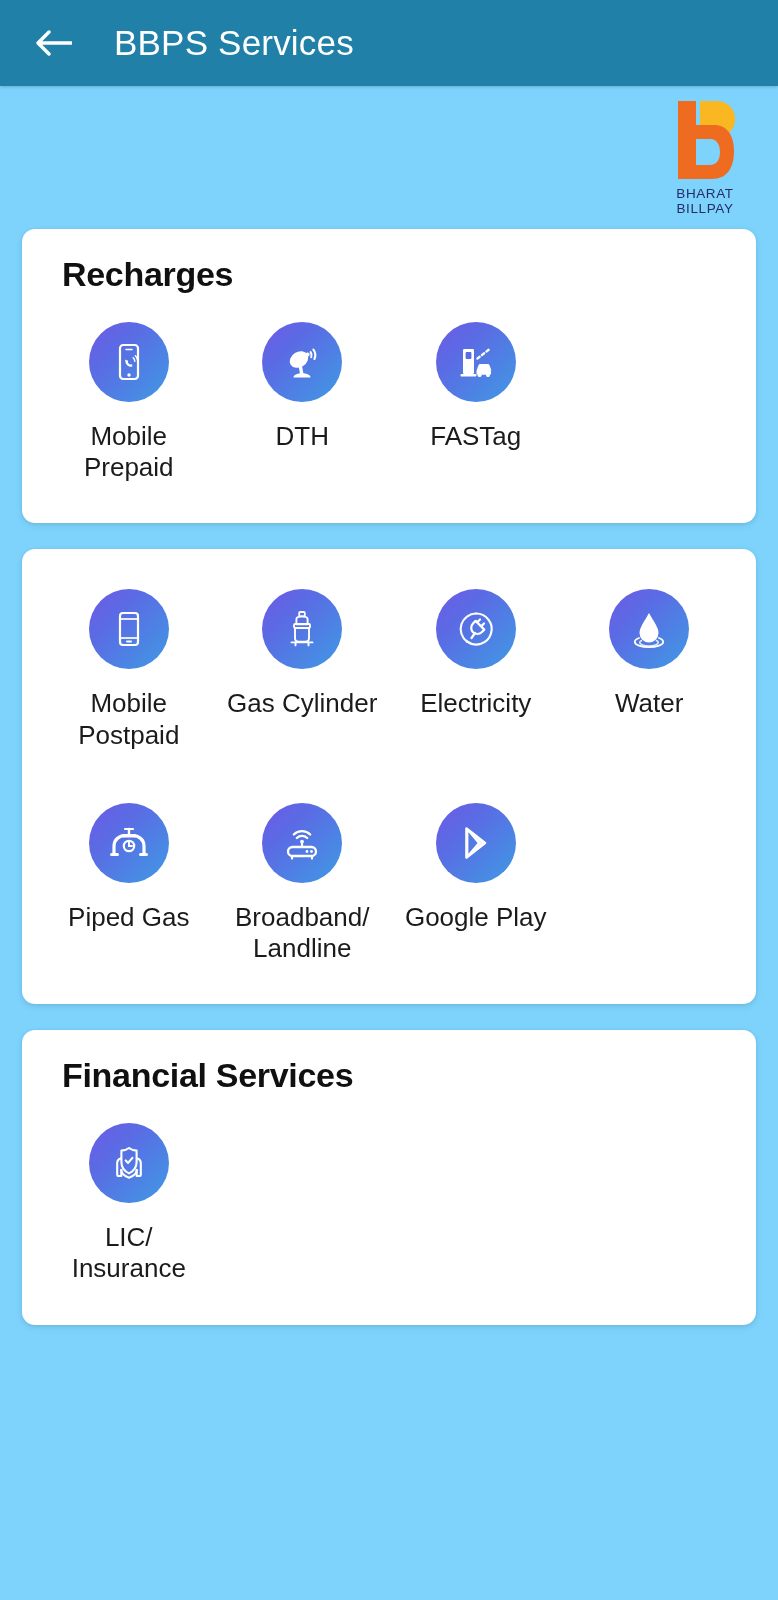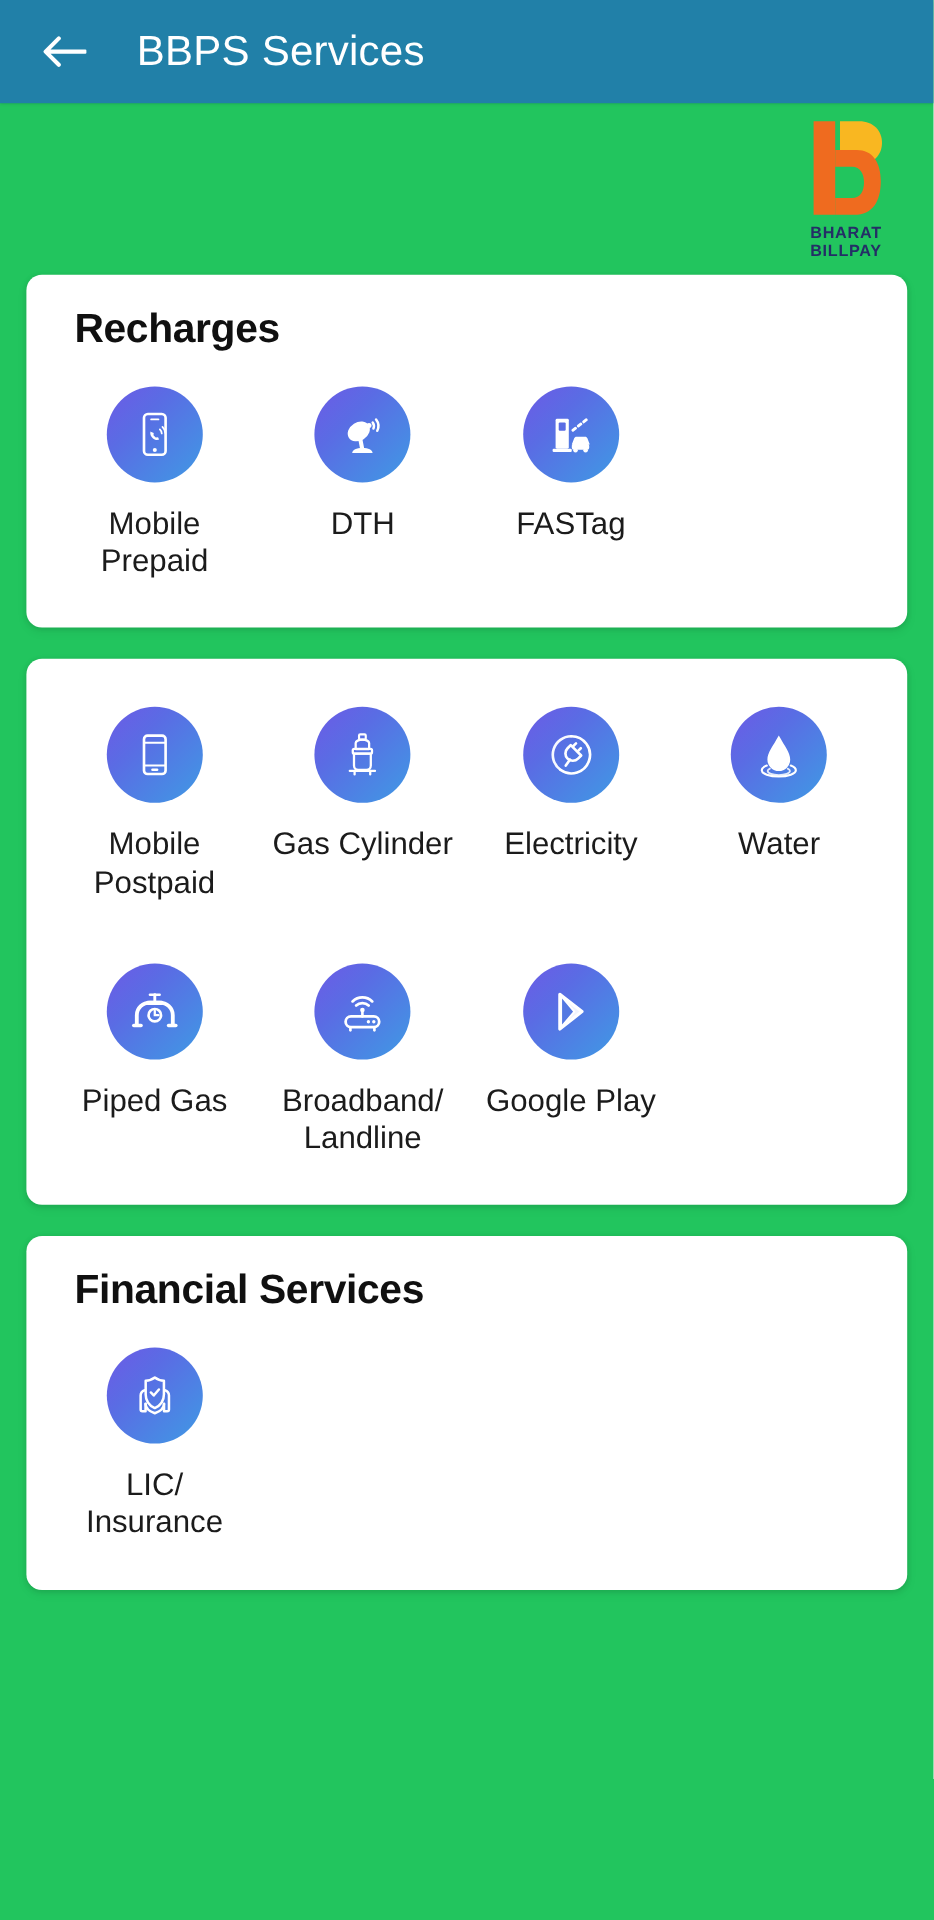--- a/index.html
+++ b/index.html
@@ -2,21 +2,21 @@
 <html><head>
 <meta charset="utf-8">
 <style>
   * { margin:0; padding:0; box-sizing:border-box; }
   html, body {
     width:778px; height:1600px;
     background:#f7f7f8;
     font-family:"Liberation Sans", sans-serif;
     overflow:hidden;
   }
-  .page { position:relative; width:778px; height:1600px; background:#22c55e; }
+  .page { position:relative; width:778px; height:1600px; background:#7dd3fc; }
 
   
   .appbar {
     height:86px; width:100%;
     background:#2180a8;
     display:flex; align-items:center;
     padding-left:30px;
     box-shadow:0 1px 3px rgba(0,0,0,0.18);
   }
   .back-btn {
@@ -39,21 +39,21 @@
     height:143px;
     display:flex; align-items:center; justify-content:flex-end;
     padding-right:42px;
   }
   .logo { display:flex; flex-direction:column; align-items:center; }
   .logo-mark { position:relative; width:62px; height:82px; }
   .logo-text {
     margin-top:5px;
     color:#242e66;
     font-size:13.5px;
-    font-weight:bold;
+    font-weight:normal;
     line-height:1.12;
     letter-spacing:0.6px;
     text-align:center;
   }
 
   
   .card {
     position:relative;
     margin:0 22px 26px 22px;
     background:#ffffff;

